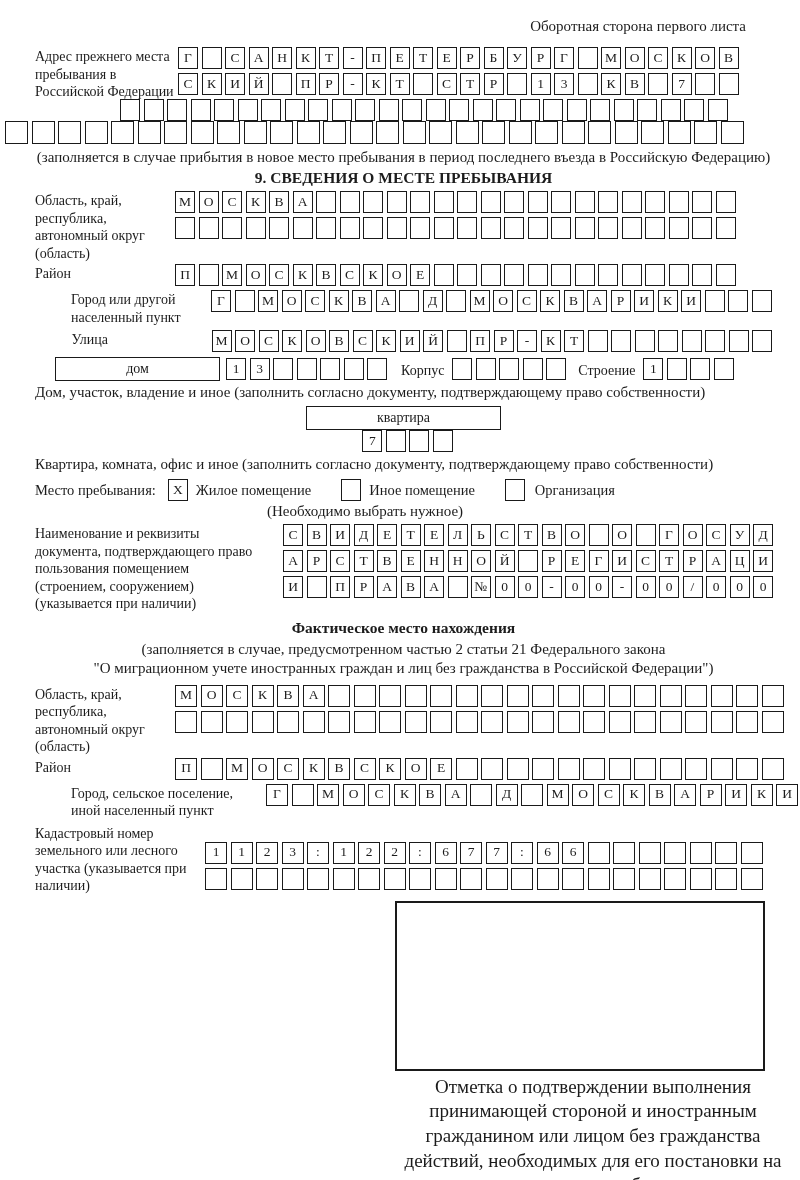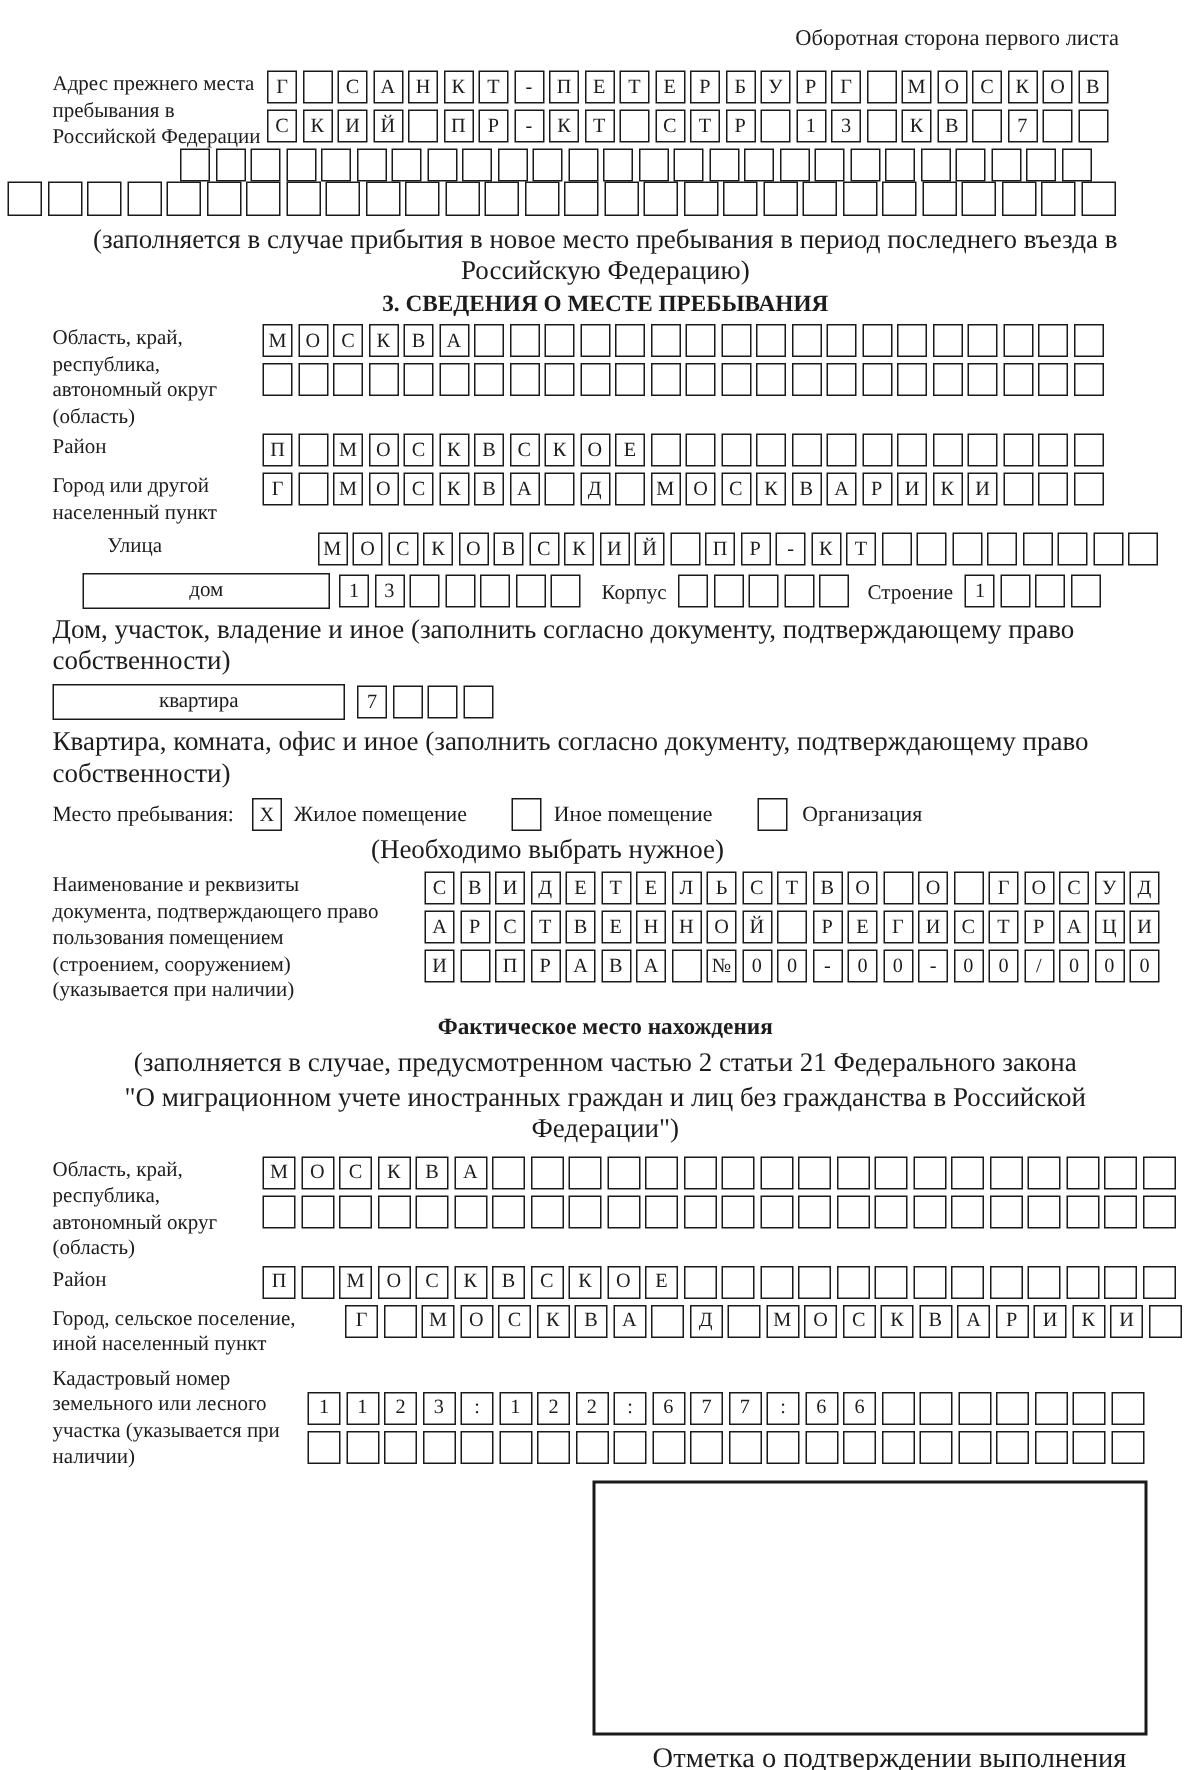--- a/index.html
+++ b/index.html
@@ -23,43 +23,43 @@
     flex:none; width:20px; height:22px;
     border:1.8px solid #1a1a1a;
     display:flex; align-items:center; justify-content:center;
     font-size:13.5px; padding-bottom:1px;
   }
   .cells.w22 .cell { width:22px; }
   .cells.w23 .cell { width:23px; height:23px; }
   .indent-neg { margin-left:-58px; }
   .fullrow { margin-left:-30px; margin-bottom:5px; }
 
-  .caption { font-size:18px; }
+  .caption { font-size:15px; }
   .center { text-align:center; }
   .sect-title { font-size:15.5px; font-weight:700; text-align:center; }
 
   .longbox {
     flex:none; border:1.8px solid #1a1a1a; height:24px;
     display:flex; align-items:center; justify-content:center; font-size:14px;
   }
   .chk {
     flex:none; width:20px; height:22px; border:1.8px solid #1a1a1a;
     display:flex; align-items:center; justify-content:center; font-size:13.5px;
   }
 
   .note-top { margin-bottom:3px; }
   .h2 { margin-bottom:4px; }
   .b-prev { margin-bottom:0; }
   .b-region { margin-bottom:2px; }
   .b-district { margin-bottom:4px; }
-  .b-city { margin-bottom:4px; }
+  .b-city { margin-bottom:4px;margin-left:36px; }
   .b-street { margin-bottom:5px;justify-content:flex-end; }
   .b-house { margin-bottom:3px; align-items:center;padding-left:20px; }
   .capt1 { margin-bottom:5px; }
-  .b-apt { margin-bottom:4px; align-items:center; }
+  .b-apt { margin-bottom:4px; align-items:center;flex-direction:column; }
   .capt2 { margin-bottom:6px; }
   .b-stay { margin-bottom:2px; display:flex; align-items:center; font-size:14.5px; }
   .stay-capt { margin-left:165px; width:330px; text-align:center; margin-bottom:4px; }
   .b-doc { margin-bottom:6px;gap:23px; }
   .title-act { margin-bottom:4px; margin-top:4px; }
   .noteA { margin-bottom:2px; }
   .noteB { margin-bottom:8px; }
   .b-cad { margin-bottom:0; }
   .cad-cells { margin-top:18px; }
 
@@ -187,21 +187,21 @@
       <span class="cell"></span>
       <span class="cell"></span>
       <span class="cell"></span>
       <span class="cell"></span>
       <span class="cell"></span>
       <span class="cell"></span>
       <span class="cell"></span>
     </div>
   <div class="caption center note-top">(заполняется в случае прибытия в новое место пребывания в период последнего въезда в Российскую Федерацию)</div>
 
-  <div class="sect-title h2">3. СВЕДЕНИЯ О МЕСТЕ ПРЕБЫВАНИЯ</div>
+  <div class="sect-title h2">9. СВЕДЕНИЯ О МЕСТЕ ПРЕБЫВАНИЯ</div>
 
   <div class="frow b-region">
     <div class="flabel w140">Область, край, республика, автономный округ (область)</div>
     <div class="cellcol">
       <div class="cells">
           <span class="cell">М</span>
           <span class="cell">О</span>
           <span class="cell">С</span>
           <span class="cell">К</span>
           <span class="cell">В</span>

